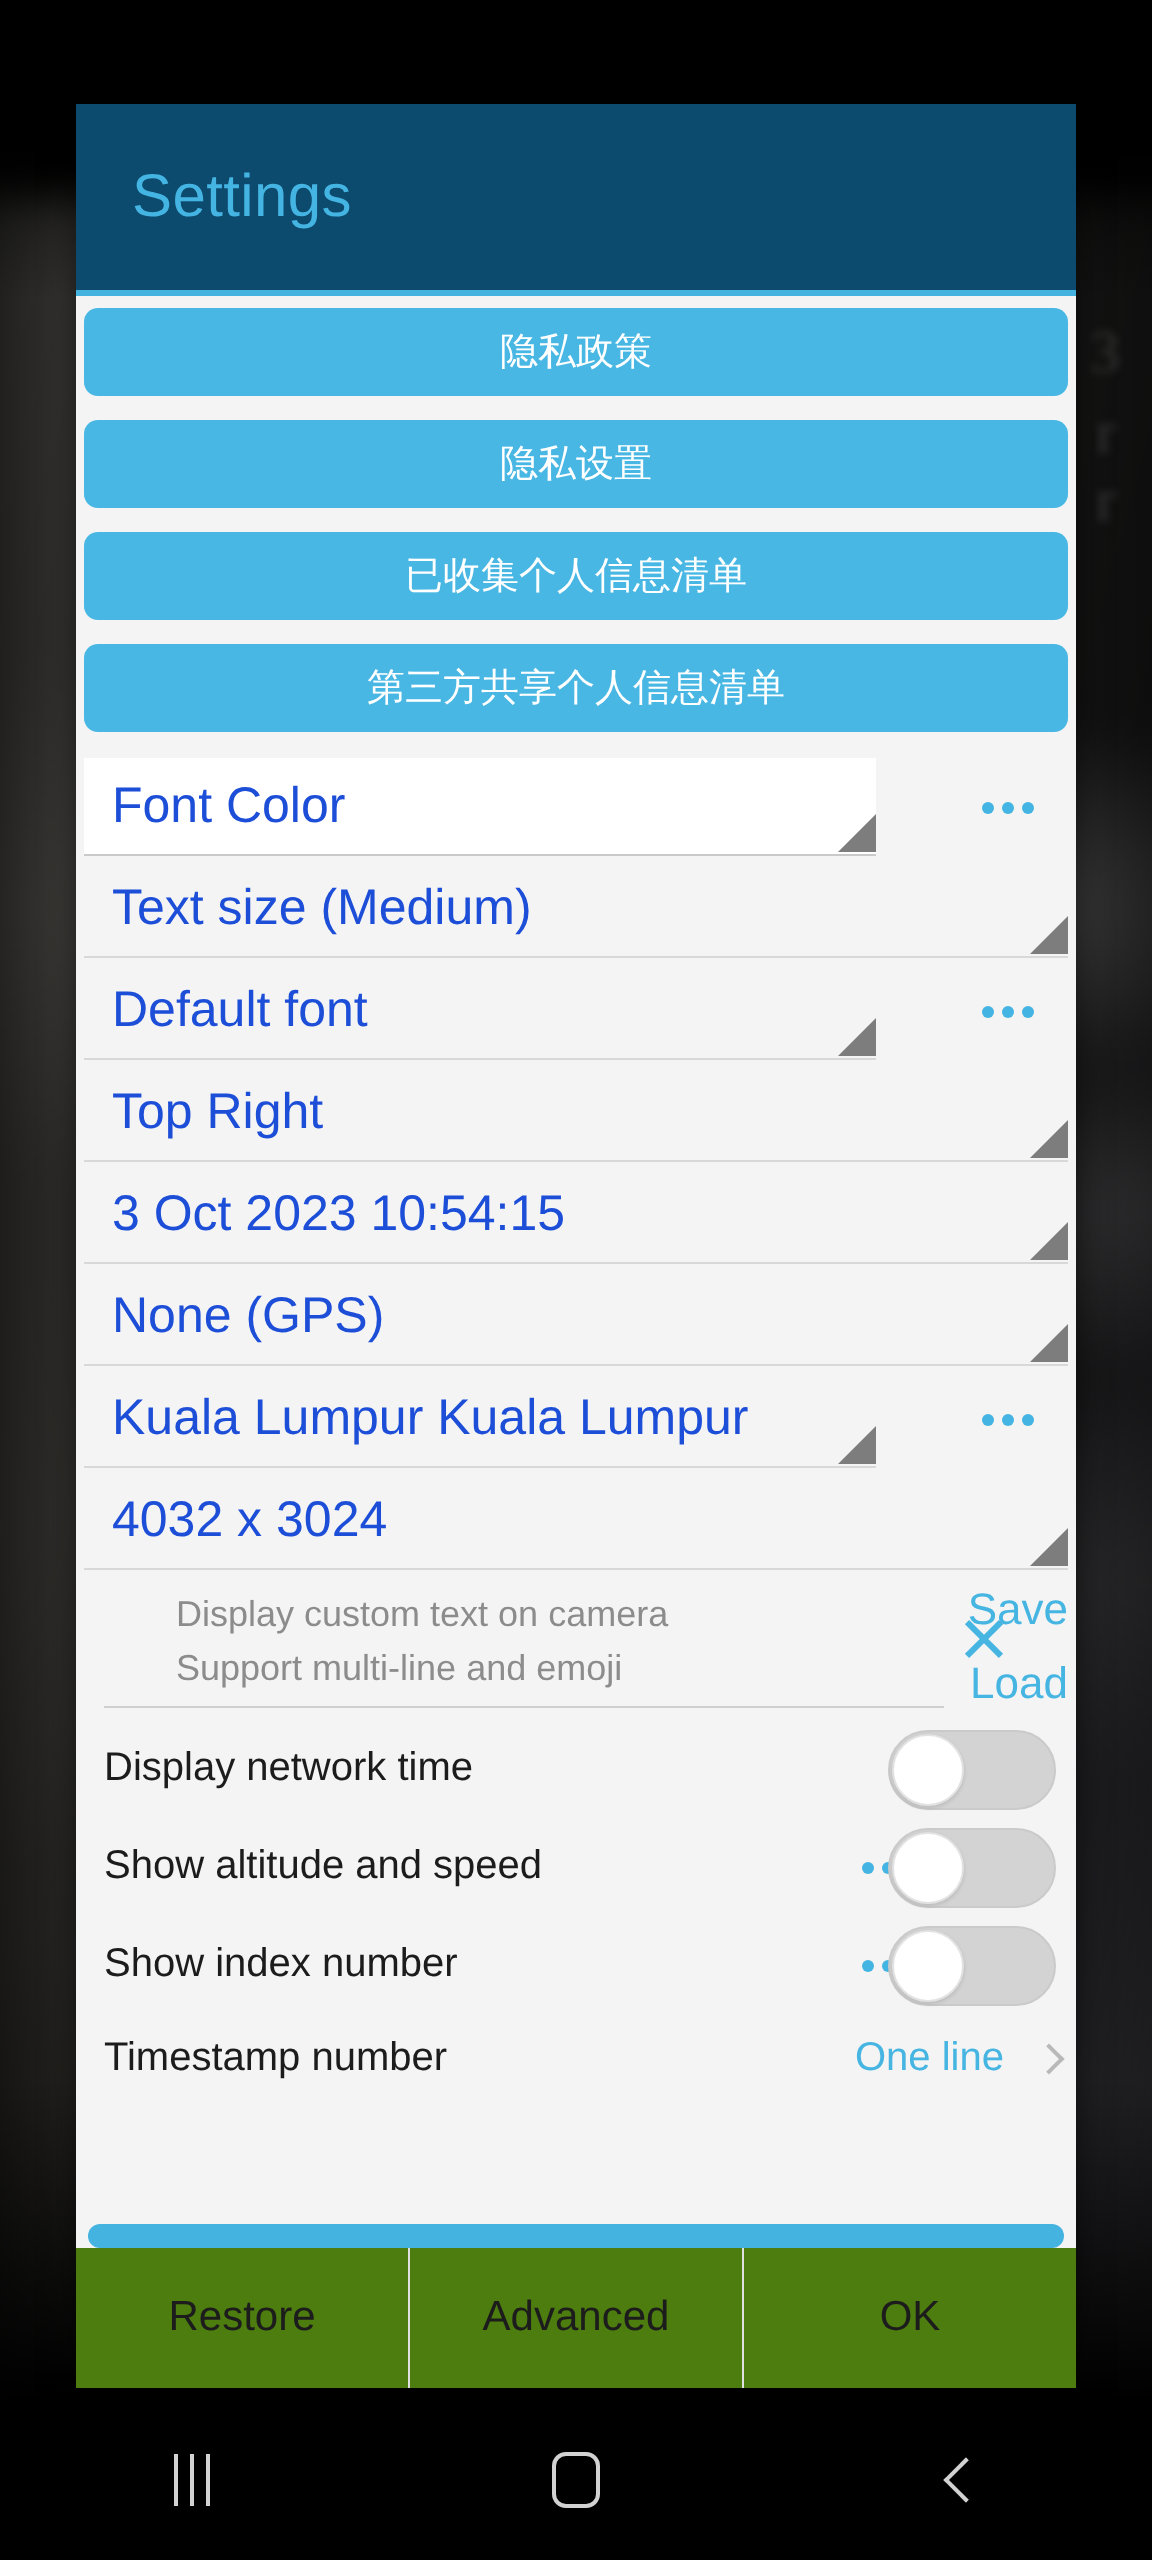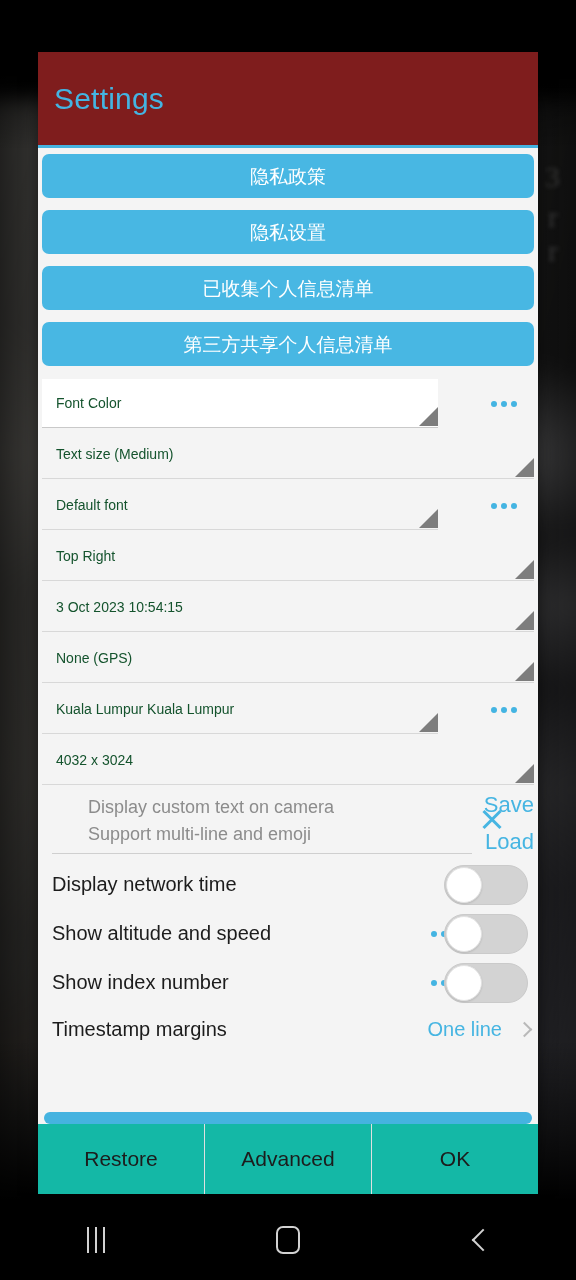--- a/index.html
+++ b/index.html
@@ -58,22 +58,22 @@
     flex-direction: column;
     box-shadow: 0 2px 14px rgba(0,0,0,.55);
   }
 
   
   .dlg-title-wrap {
     height: 96px;
     flex: 0 0 96px;
     display: flex;
     align-items: center;
-    padding: 0 16px;
-    background: #7f1d1d;
+    padding: 0 28px;
+    background: #0c4a6e;
     border-bottom: 3px solid #45b3e0;
   }
   .dlg-title {
     color: #44b4e2;
     font-size: 30px;
     letter-spacing: .2px;
   }
 
   
   .dlg-body {
@@ -116,22 +116,22 @@
     display: flex;
     align-items: center;
     padding-left: 14px;
     border-bottom: 1px solid #d8d8d8;
     flex: 0 0 auto;
   }
   .spinner-box.wide  { width: 492px; margin-left: 4px; }
   .spinner-box.narrow{ width: 396px; margin-left: 4px; }
   .spinner-box.focused { background: #ffffff; border-bottom-color: #c9c9c9; }
   .spinner-text {
-    font-size: 14px;
-    color: #14532d;
+    font-size: 25px;
+    color: #1d4ed8;
     white-space: nowrap;
   }
   
   .spinner-caret {
     position: absolute;
     right: 0; bottom: 1px;
     width: 0; height: 0;
     border-left: 19px solid transparent;
     border-bottom: 19px solid #7d7d7d;
   }
@@ -272,21 +272,21 @@
   }
 
   
   .dlg-buttons {
     flex: 0 0 70px;
     display: flex;
     background: #f4f4f4;
   }
   .dlg-buttons button {
     flex: 1 1 0;
-    background: #14b8a6;
+    background: #4d7c0f;
     border: none;
     border-right: 1px solid #e0e0e0;
     font-size: 21px;
     color: #1c1c1c;
     font-family: "Liberation Sans", sans-serif;
     cursor: pointer;
   }
   .dlg-buttons button:last-child { border-right: none; }
 
   
@@ -460,21 +460,21 @@
           <i></i>
           <i></i>
           <i></i>
         </div>
       <div class="toggle">
           <div class="knob"></div>
         </div>
     </div>
 
     <div class="value-row">
-      <span class="switch-label">Timestamp margins</span>
+      <span class="switch-label">Timestamp number</span>
       <div class="value-right">
         <span class="value-text">One line</span>
         <span class="chev"></span>
       </div>
     </div>
 
   </div>
 
   <div class="scroll-indicator"></div>
 

